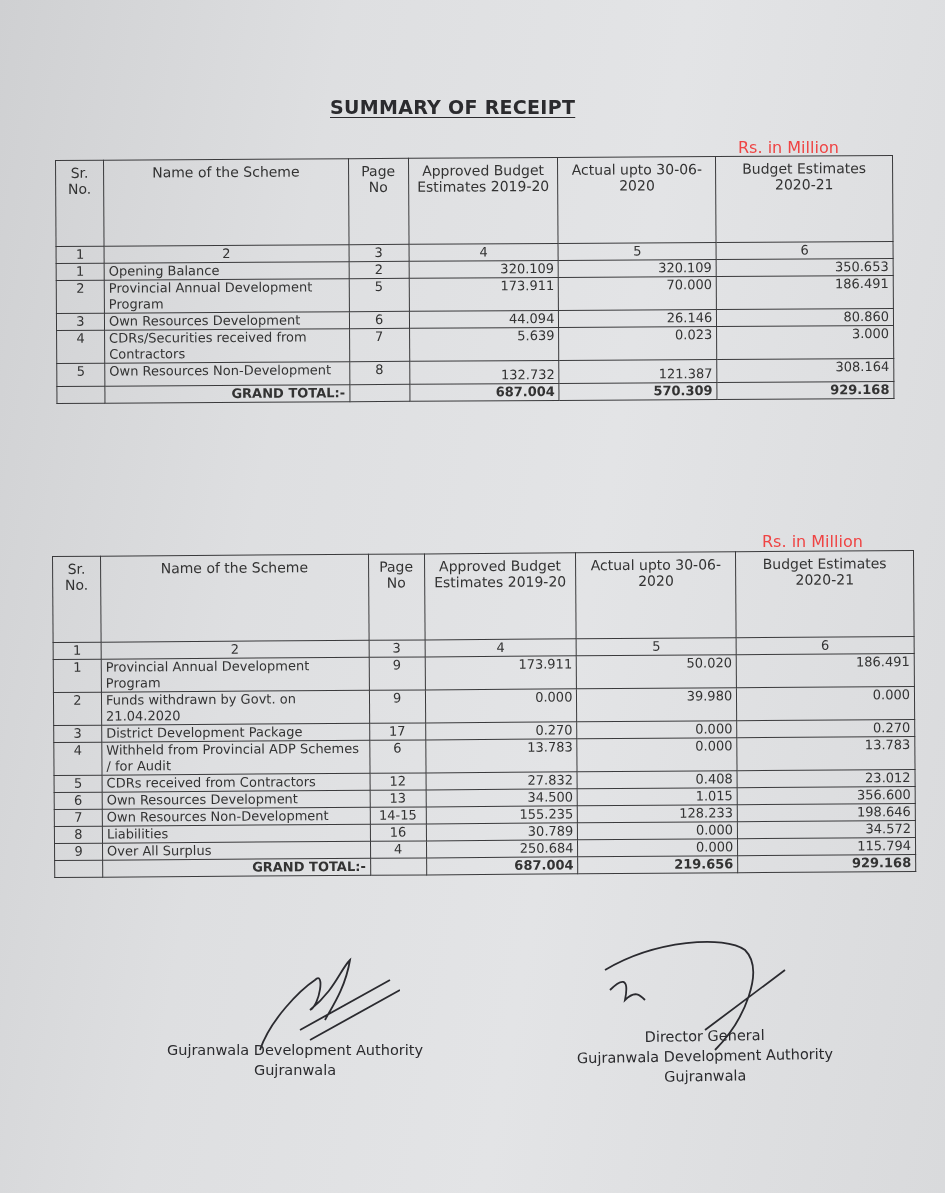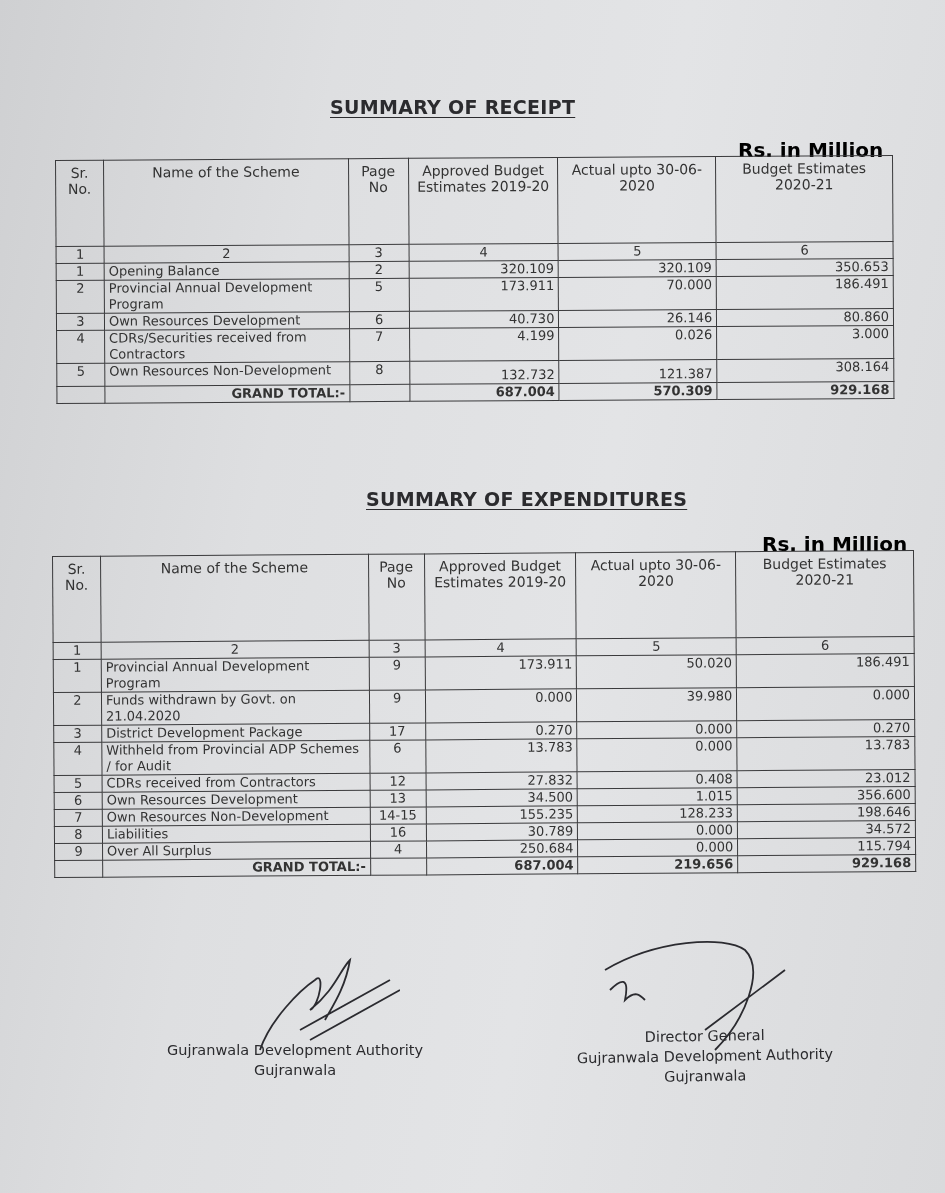--- a/index.html
+++ b/index.html
@@ -8,21 +8,21 @@
     background: linear-gradient(100deg, #cfd0d2 0%, #dedfe1 30%, #e3e4e6 60%, #d9dadc 100%);
     font-family: "DejaVu Sans", sans-serif;
     color:#2a2a2c;
     position:relative;
   }
   .page { position:absolute; left:0; top:0; width:945px; height:1193px;padding-left:25px; }
   .title {
     position:absolute; font-weight:bold; font-size:19px; text-decoration:underline;
     text-underline-offset:3px; letter-spacing:0.3px; color:#2b2b2e;
   }
-  .unit { position:absolute; font-weight:bold; font-size:20px; color:#000000; }
+  .unit { position:absolute; font-weight:normal; font-size:16px; color:#ef4444; }
   table.sum {
     position:absolute; border-collapse:collapse; font-size:13px; color:#333;
     transform-origin:left top;
   }
   table.sum td, table.sum th {
     border:1.5px solid #3a3a3c; padding:0 4px; vertical-align:top; line-height:16px;
   }
   table.sum th { font-weight:normal; font-size:14px; text-align:center; padding-top:4px; }
   .num { text-align:right; }
   .ctr { text-align:center; }
@@ -77,30 +77,30 @@
       <td>Provincial Annual Development Program</td>
       <td class="ctr">5</td>
       <td class="num">173.911</td>
       <td class="num">70.000</td>
       <td class="num">186.491</td>
     </tr>
     <tr>
       <td class="ctr">3</td>
       <td>Own Resources Development</td>
       <td class="ctr">6</td>
-      <td class="num">40.730</td>
+      <td class="num">44.094</td>
       <td class="num">26.146</td>
       <td class="num">80.860</td>
     </tr>
     <tr>
       <td class="ctr">4</td>
       <td>CDRs/Securities received from Contractors</td>
       <td class="ctr">7</td>
-      <td class="num">4.199</td>
-      <td class="num">0.026</td>
+      <td class="num">5.639</td>
+      <td class="num">0.023</td>
       <td class="num">3.000</td>
     </tr>
     <tr>
       <td class="ctr">5</td>
       <td>Own Resources Non-Development</td>
       <td class="ctr">8</td>
       <td class="num" style="padding-top:6px">132.732</td>
       <td class="num" style="padding-top:6px">121.387</td>
       <td class="num">308.164</td>
     </tr>
@@ -108,21 +108,20 @@
       <td></td>
       <td class="num bold">GRAND TOTAL:-</td>
       <td></td>
       <td class="num bold">687.004</td>
       <td class="num bold">570.309</td>
       <td class="num bold">929.168</td>
     </tr>
   </tbody>
     </table>
 
-  <div class="title" style="left:366px;top:488px;">SUMMARY OF EXPENDITURES</div>
   <div class="unit" style="left:762px;top:532px;">Rs. in Million</div>
 
   <table class="sum" style="left:52px;top:556px;width:862px;transform:rotate(-0.4deg);">
     <colgroup>
       <col style="width:48px">
         <col style="width:268px">
         <col style="width:56px">
         <col style="width:152px">
         <col style="width:160px">
         <col style="width:178px">

